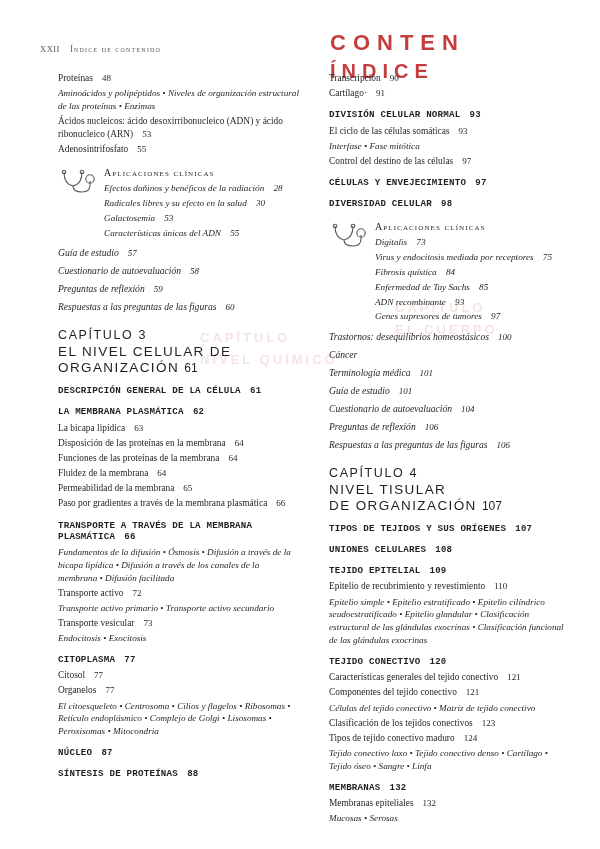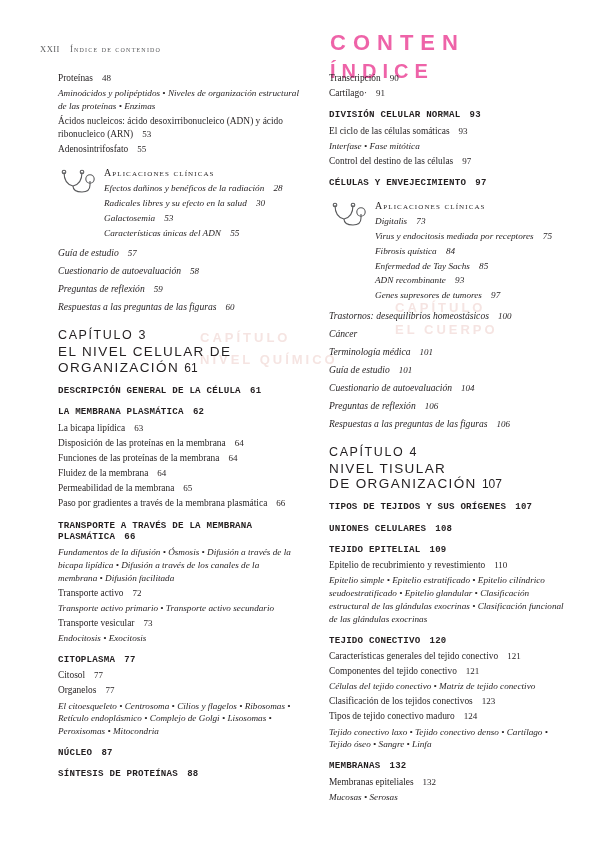--- a/index.html
+++ b/index.html
@@ -99,21 +99,21 @@
     font-style:italic;
     font-size:9.2px;
     line-height:1.45;
     margin:0 0 1.5px 0;
   }
   .clinic .item .pg{font-style:italic;}
 
   
   .ghost{
     position:absolute;
-    color:#ec4899;
+    color:#b91c1c;
     font-family:"Liberation Sans", sans-serif;
     font-weight:bold;
     pointer-events:none;
     user-select:none;
     z-index:0;
     opacity:.85;
   }
   .ghost.g1{left:330px;top:30px;font-size:22px;letter-spacing:7px;}
   .ghost.g2{left:330px;top:60px;font-size:20px;letter-spacing:6px;}
   .ghost.g3{left:200px;top:330px;font-size:13px;letter-spacing:3px;color:#f4e0dd;}
@@ -207,20 +207,21 @@
 
     <div class="col right">
       <div id="right-top">
           <div class="plain lvl2"><span>Transcripción</span><span class="num"> 90</span></div>
           <div class="plain lvl2"><span>Cartílago·</span><span class="num"> 91</span></div>
           <div class="h1"><span>DIVISIÓN CELULAR NORMAL</span><span class="num"> 93</span></div>
           <div class="plain lvl2"><span>El ciclo de las células somáticas</span><span class="num"> 93</span></div>
           <div class="ital lvl3"><span>Interfase • Fase mitótica</span></div>
           <div class="plain lvl2"><span>Control del destino de las células</span><span class="num"> 97</span></div>
           <div class="h1"><span>CÉLULAS Y ENVEJECIMIENTO</span><span class="num"> 97</span></div>
+          <div class="h1"><span>DIVERSIDAD CELULAR</span><span class="num"> 98</span></div>
         </div>
 
       <div class="clinic">
         <span class="glyph">
           <svg width="40" height="26" viewBox="0 0 40 26">
             <path d="M4 3 q0 12 9 14 q9 -2 9 -14" fill="none" stroke="#58595b" stroke-width="1.1"></path>
             <circle cx="4" cy="3" r="1.8" fill="none" stroke="#58595b" stroke-width="1.1"></circle>
             <circle cx="22" cy="3" r="1.8" fill="none" stroke="#58595b" stroke-width="1.1"></circle>
             <path d="M13 17 q0 6 9 6 q8 0 8 -7 v-4" fill="none" stroke="#58595b" stroke-width="1.1"></path>
             <circle cx="30" cy="10" r="4.2" fill="none" stroke="#58595b" stroke-width="1.1"></circle>

